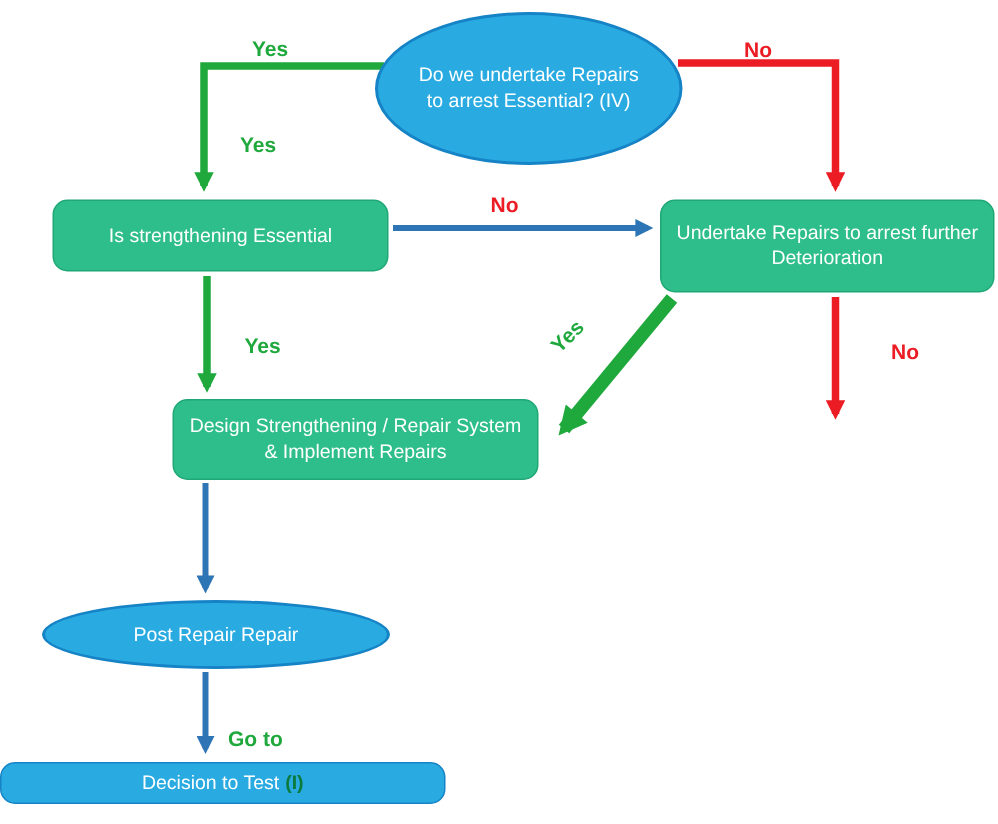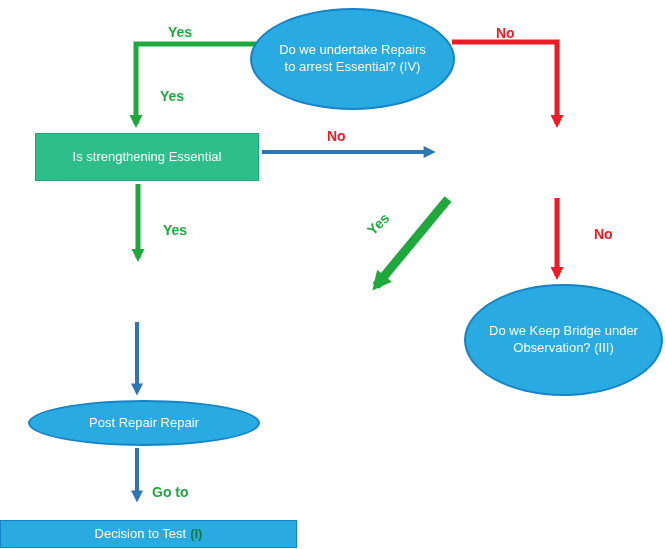--- a/index.html
+++ b/index.html
@@ -1,26 +1,26 @@
 <!DOCTYPE html>
 <html style="--ellipse-fill: #29ABE2; --ellipse-border: #1583C5; --green-box-fill: #2EBE8C; --green-box-border: #1FA876; --blue-rect-fill: #29ABE2; --green-arrow: #1FA83C; --red-arrow: #EC1C24; --blue-arrow: #2E75B6; --label-green: #1FA83C; --label-red: #EC1C24; --suffix-green: #0B7A3C;"><head>
 <meta charset="utf-8">
 <style>
   html,body{margin:0;padding:0;background:#ffffff;font-family:"Liberation Sans",sans-serif;}
   .canvas{position:relative;width:665px;height:549px;background:#ffffff;overflow:hidden;}
   .layer{position:absolute;inset:0;width:665px;height:549px;}
 
   .node{position:absolute;display:flex;align-items:center;justify-content:center;
-        text-align:center;color:#ffffff;font-size:13px;line-height:1.3;box-sizing:border-box;}
+        text-align:center;color:#ffffff;font-size:13px;line-height:1.3;box-sizing:border-box;border-radius:10px;}
   .ellipse{border-radius:50%;background:var(--ellipse-fill,#29ABE2);
            border:2px solid var(--ellipse-border,#1583C5);}
   .greenbox{background:var(--green-box-fill,#2EBE8C);
             border:1px solid var(--green-box-border,#1FA876);}
   .bluerect{background:var(--blue-rect-fill,#29ABE2);
-            border:1px solid var(--ellipse-border,#1583C5);margin-top:12px;}
+            border:1px solid var(--ellipse-border,#1583C5);}
 
   .top-q{left:250px;top:8px;width:205px;height:102px;padding:0 20px;}
   .strength{left:35px;top:133px;width:224px;height:48px;padding:0 8px;}
   .undertake{left:440px;top:133px;width:223px;height:62px;padding:0 10px;}
   .design{left:115px;top:266px;width:244px;height:54px;padding:0 10px;}
   .observe{left:464px;top:284px;width:199px;height:112px;padding:0 22px;}
   .postrepair{left:28px;top:400px;width:232px;height:46px;padding:0 10px;}
   .decision{left:0;top:508px;width:297px;height:28px;}
 
   .decision .suffix{color:var(--suffix-green,#0B7A3C);font-weight:bold;margin-left:4px;}
@@ -69,25 +69,28 @@
   </svg>
 
   <div class="node ellipse top-q">
     <span>Do we undertake Repairs to arrest Essential? (IV)</span>
   </div>
 
   <div class="node greenbox strength">
     <span>Is strengthening Essential</span>
   </div>
 
+  <div class="node greenbox undertake">
+    <span>Undertake Repairs to arrest further Deterioration</span>
+  </div>
 
+  <div class="node greenbox design">
+    <span>Design Strengthening / Repair System &amp; Implement Repairs</span>
+  </div>
 
-  <div class="node ellipse observe">
-    <span>Do we Keep Bridge under Observation? (III)</span>
-  </div>
 
   <div class="node ellipse postrepair">
     <span>Post Repair Repair</span>
   </div>
 
   <div class="node bluerect decision">
     <span>Decision to Test</span>
     <span class="suffix">(I)</span>
   </div>
 

